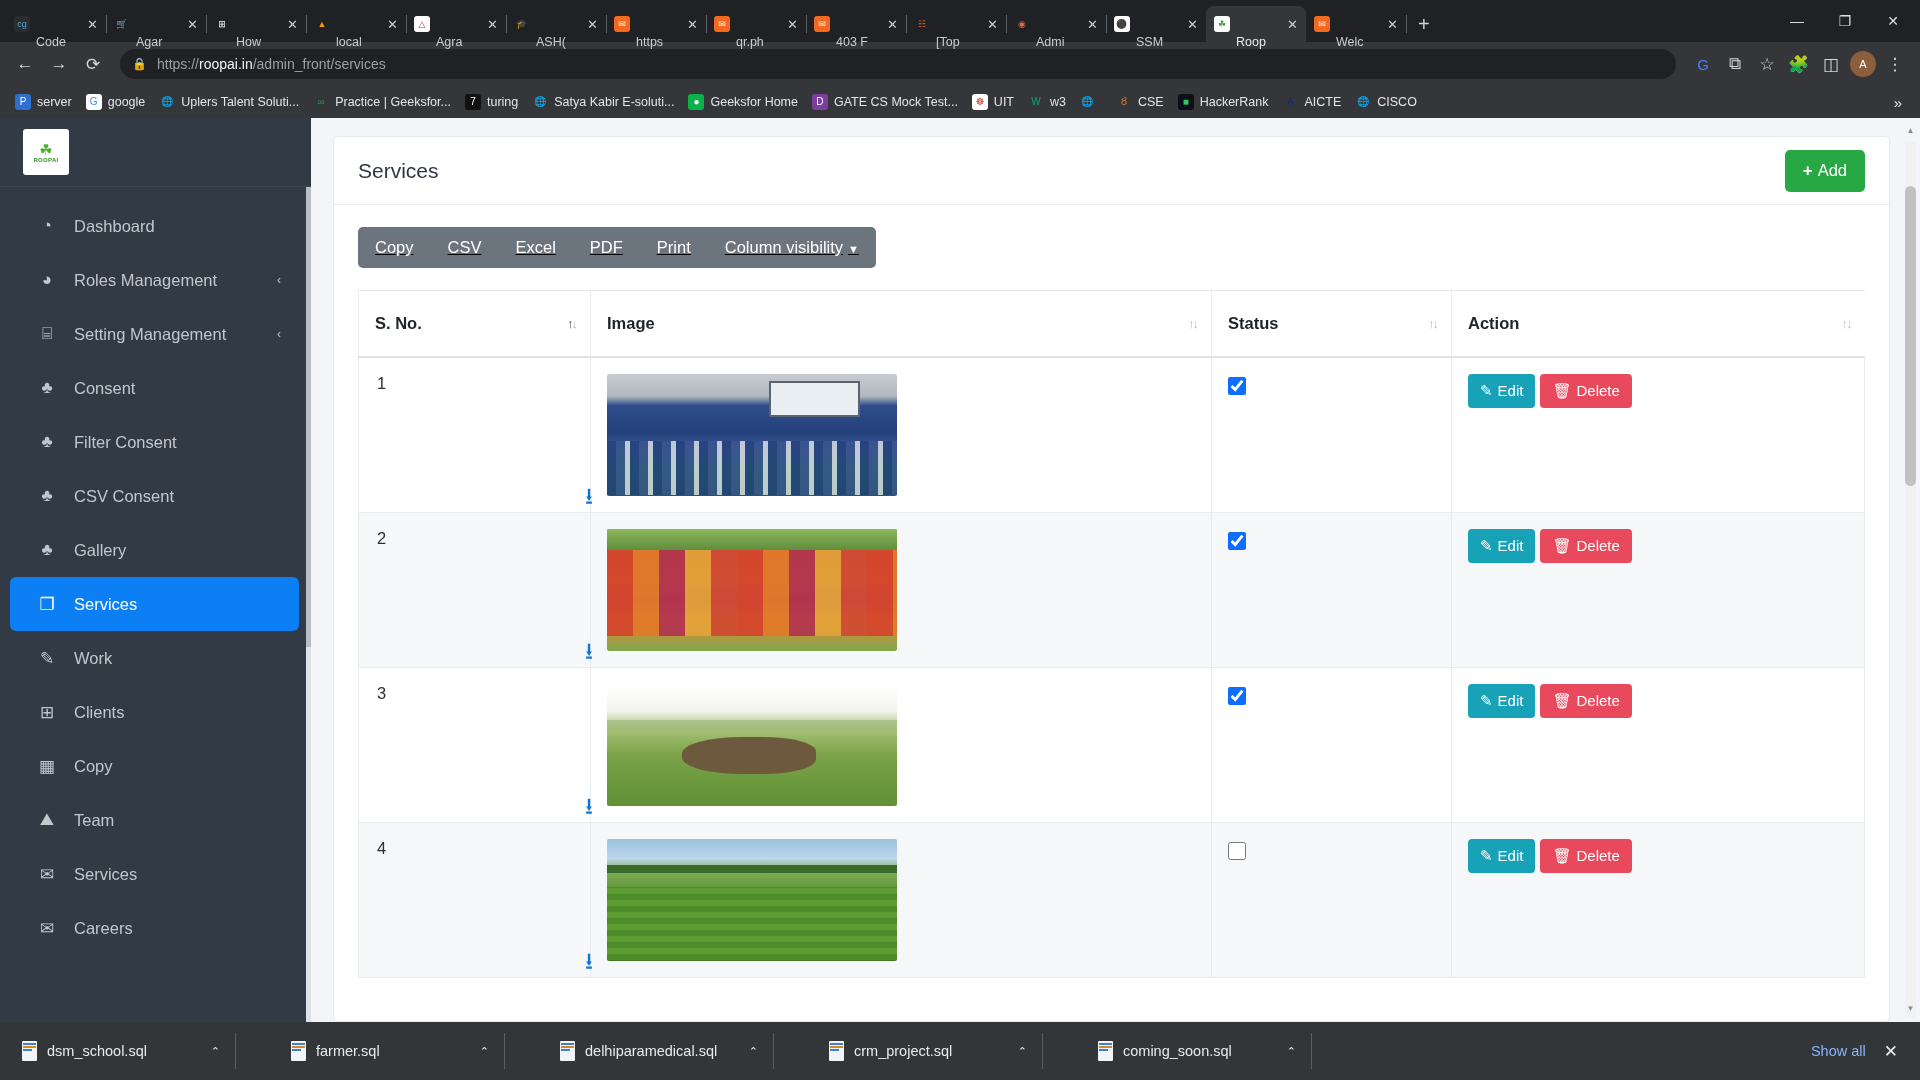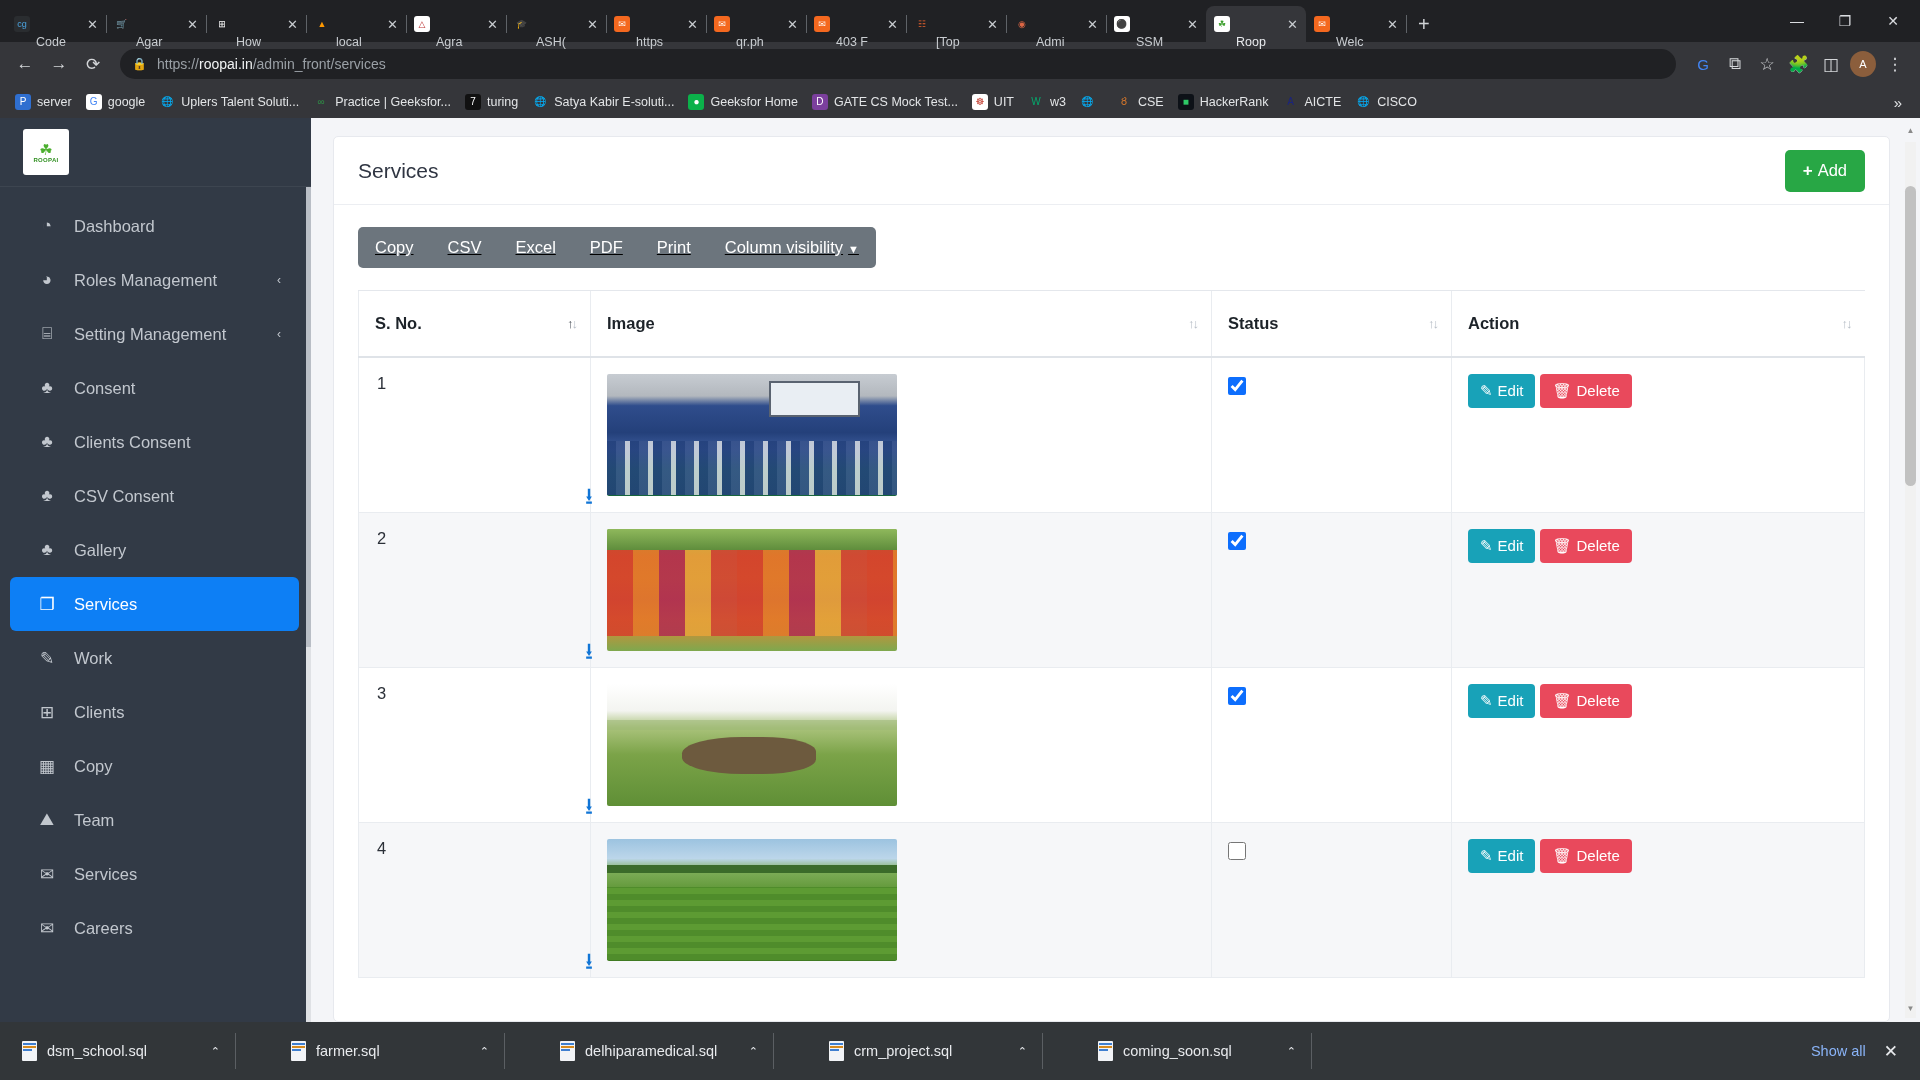--- a/index.html
+++ b/index.html
@@ -494,21 +494,21 @@
             <span class="nicon">⌸</span>
             <span class="nlabel">Setting Management</span>
             <span class="ncaret">‹</span>
           </div>
           <div class="navitem">
             <span class="nicon">♣</span>
             <span class="nlabel">Consent</span>
           </div>
           <div class="navitem">
             <span class="nicon">♣</span>
-            <span class="nlabel">Clients Consent</span>
+            <span class="nlabel">Filter Consent</span>
           </div>
           <div class="navitem">
             <span class="nicon">♣</span>
             <span class="nlabel">CSV Consent</span>
           </div>
           <div class="navitem">
             <span class="nicon">♣</span>
             <span class="nlabel">Gallery</span>
           </div>
           <div class="navitem active">

